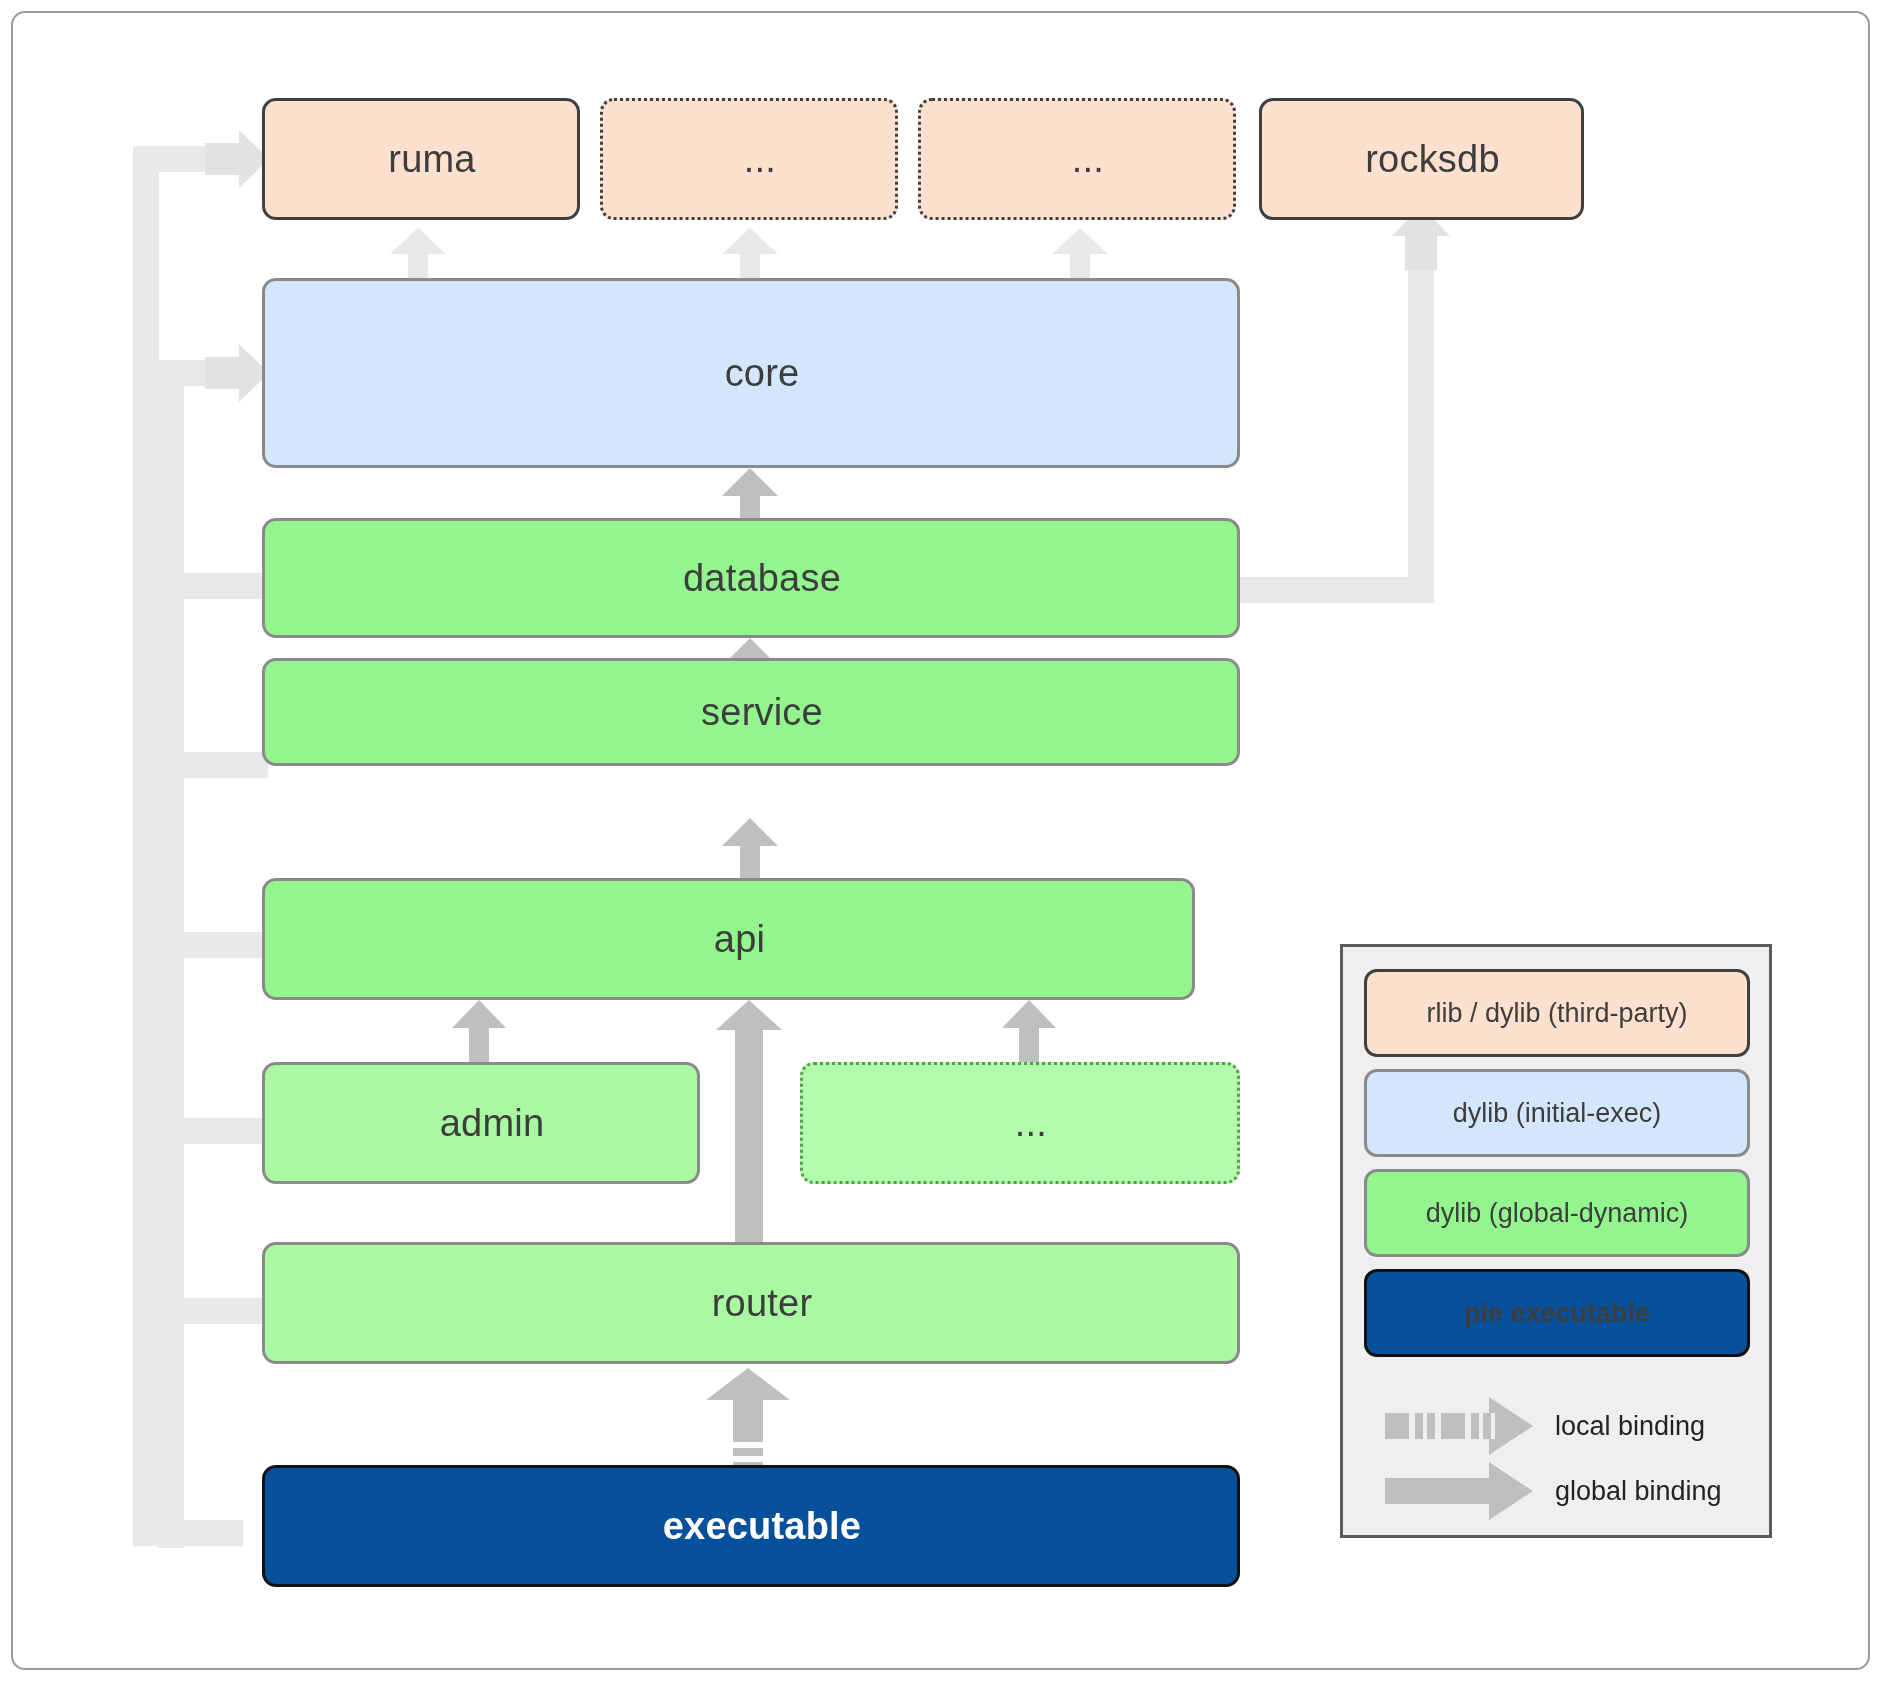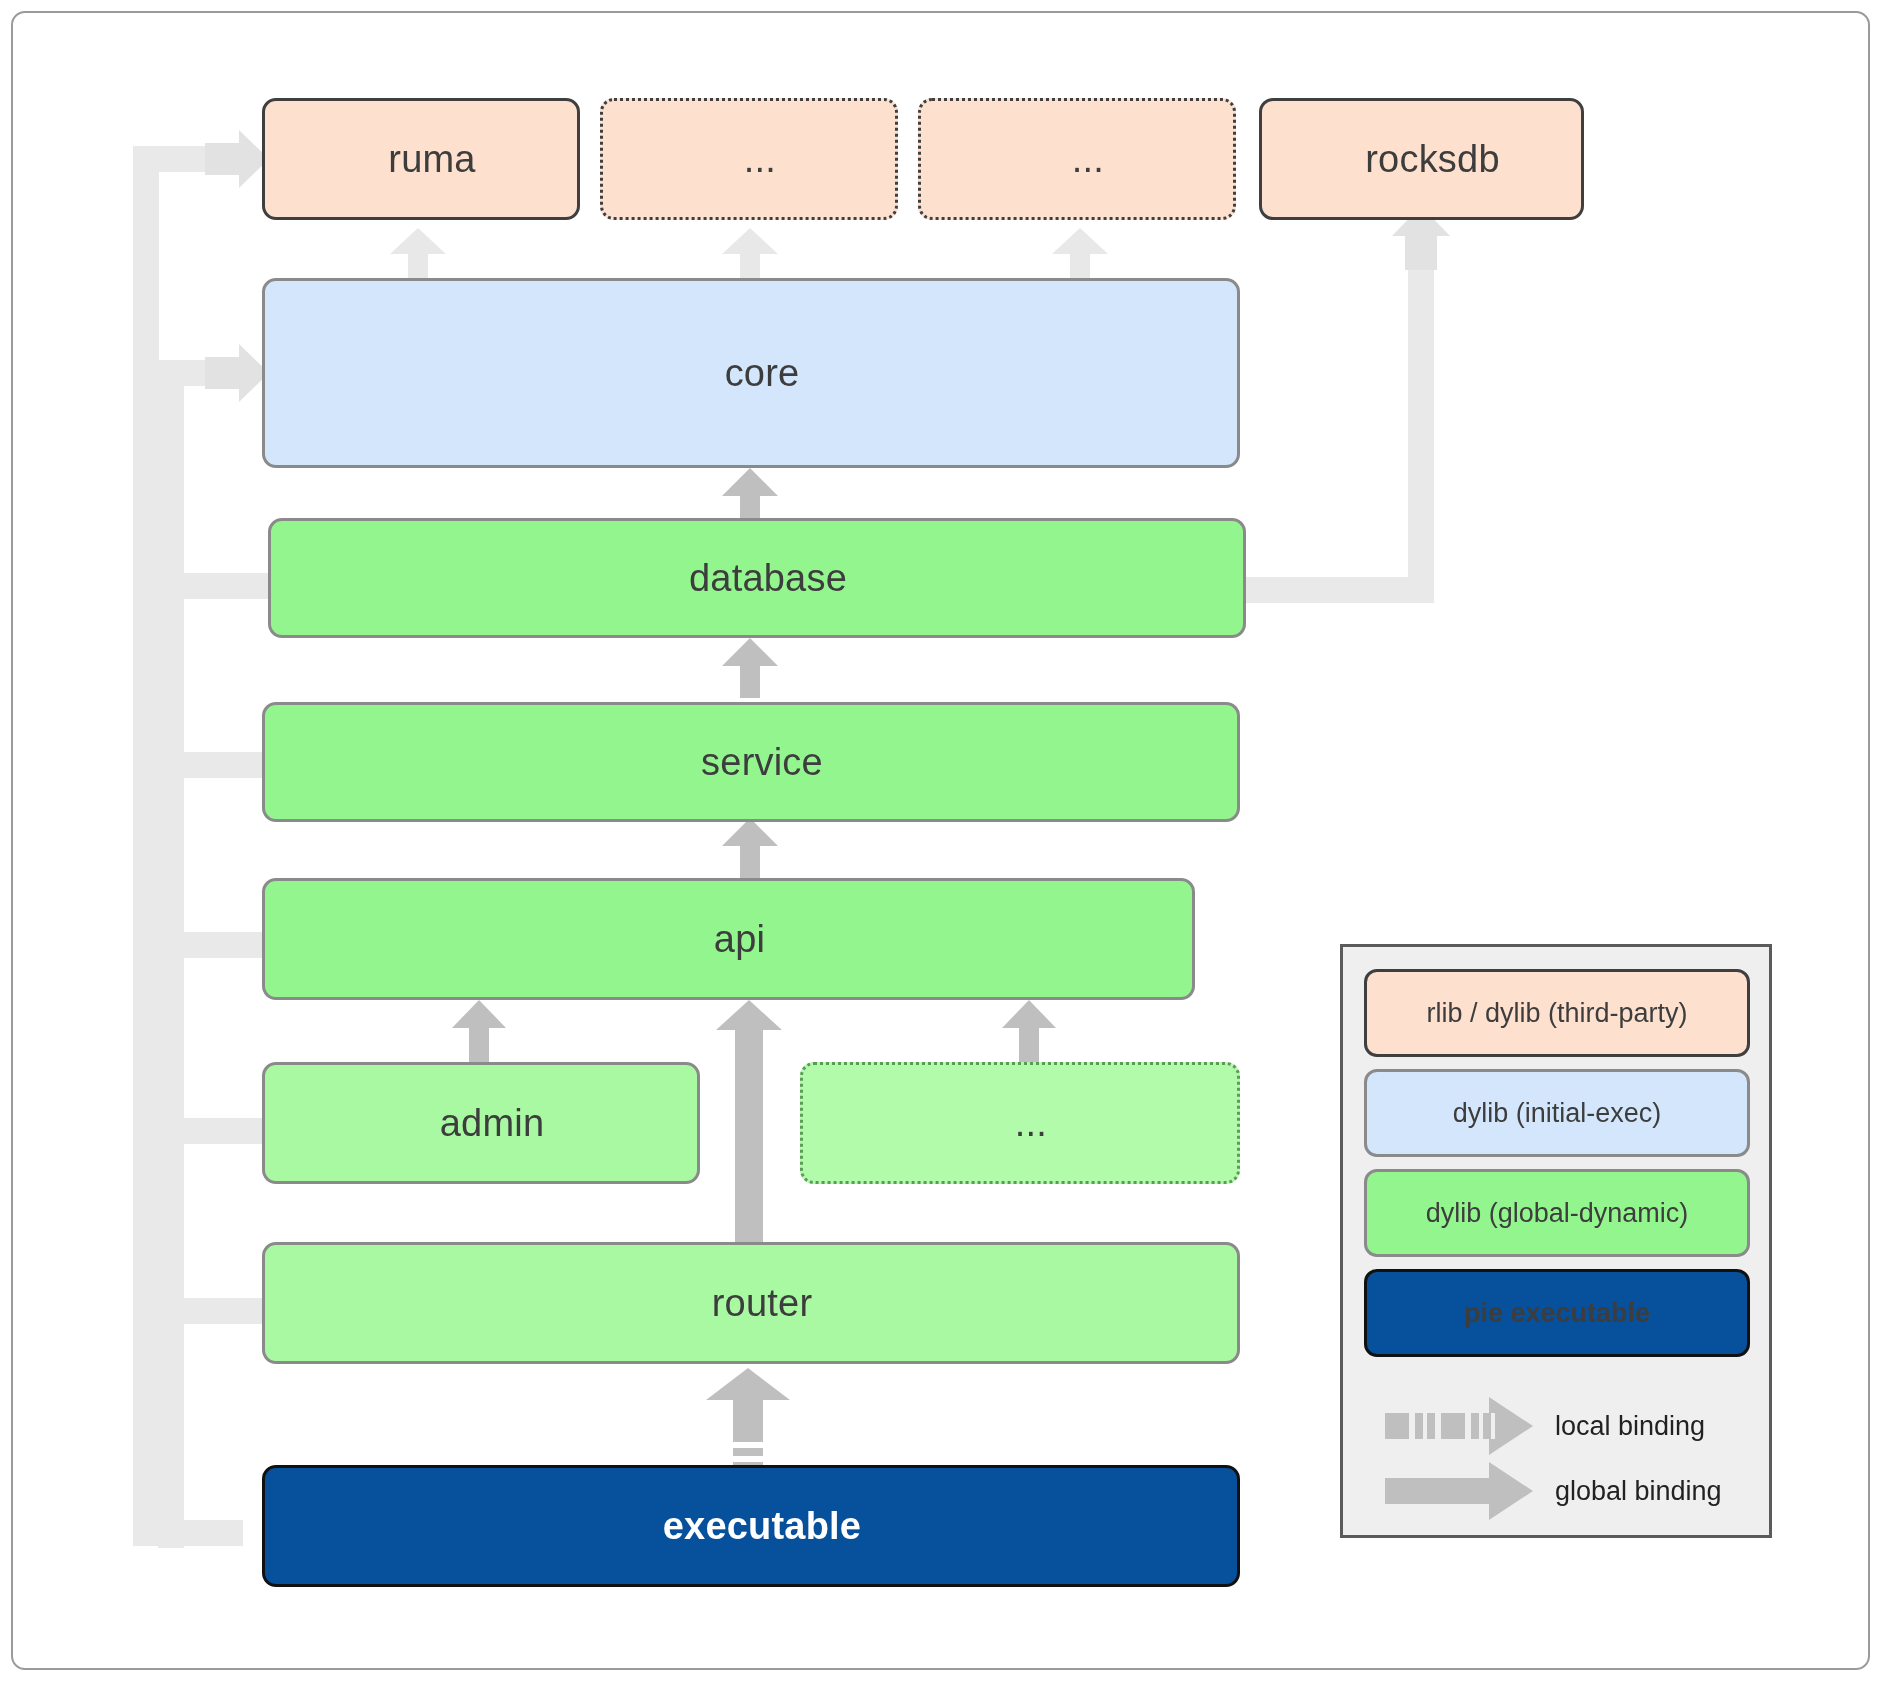--- a/index.html
+++ b/index.html
@@ -240,25 +240,25 @@
   </div>
 
   <div class="node v-thirdparty" style="left:1259px; top:98px; width:325px; height:122px;">
     <span class="lbl">rocksdb</span>
   </div>
 
   <div class="node v-initialexec" style="left:262px; top:278px; width:978px; height:190px;">
     <span class="lbl">core</span>
   </div>
 
-  <div class="node v-globaldyn" style="left:268px; top:518px; width:978px; height:120px;">
+  <div class="node v-globaldyn" style="left:262px; top:518px; width:978px; height:120px;">
     <span class="lbl">database</span>
   </div>
 
-  <div class="node v-globaldyn" style="left:262px; top:702px; width:978px; height:120px;">
+  <div class="node v-globaldyn" style="left:262px; top:658px; width:978px; height:108px;">
     <span class="lbl">service</span>
   </div>
 
   <div class="node v-globaldyn" style="left:262px; top:878px; width:933px; height:122px;">
     <span class="lbl">api</span>
   </div>
 
   <div class="node v-globaldyn-light" style="left:262px; top:1062px; width:438px; height:122px;">
     <span class="lbl">admin</span>
   </div>

